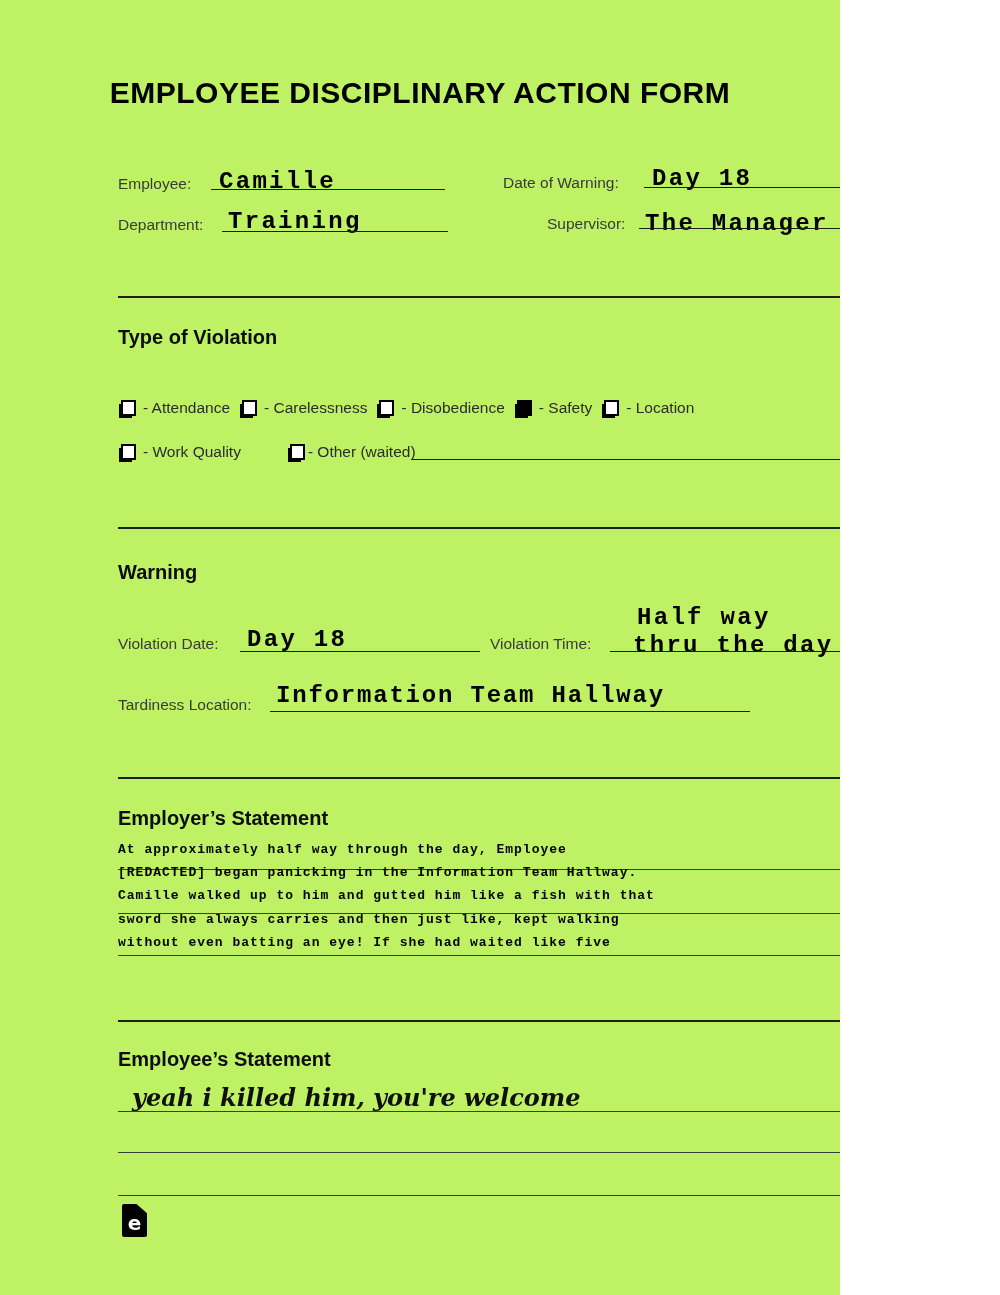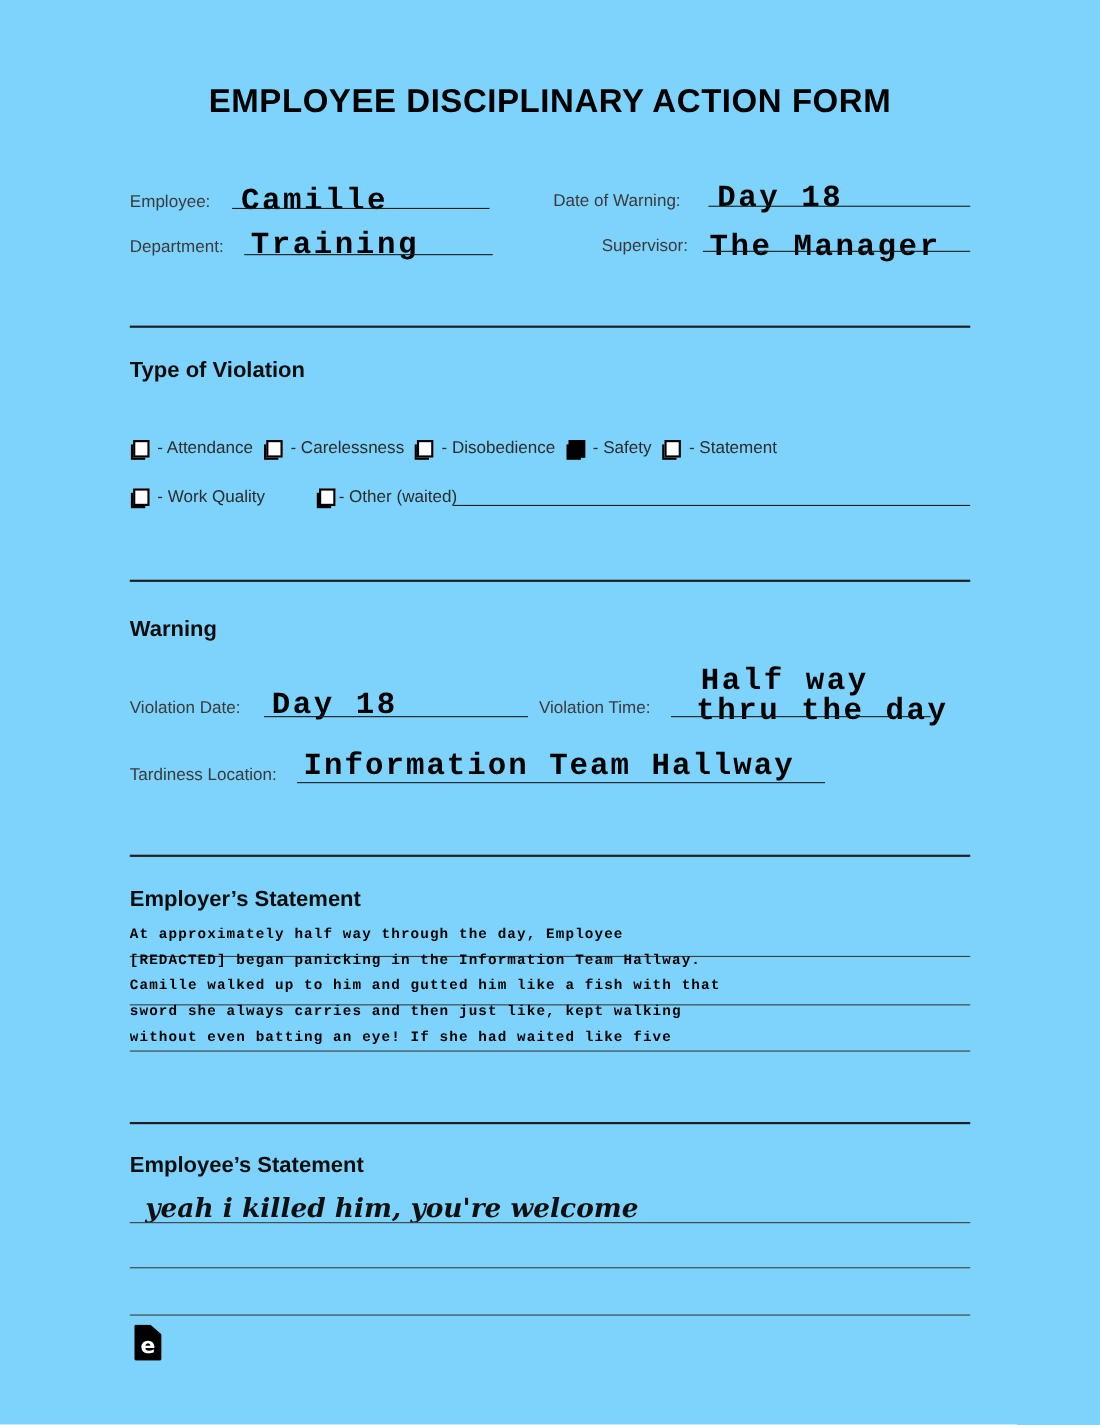--- a/index.html
+++ b/index.html
@@ -1,28 +1,28 @@
 <!DOCTYPE html>
 <html><head>
 <meta charset="utf-8">
 <style>
   html,body { margin:0; padding:0; background:#fff; }
   .page {
-    position:relative; width:1000px; height:1295px; background:#7dd3fc;
+    position:relative; width:840px; height:1295px; background:#bef264;
     font-family:"Liberation Sans", sans-serif; color:#111; overflow:hidden;
   }
   .title {
     position:absolute; left:0; right:0; top:76px; margin:0; text-align:center;
     font-size:30px; font-weight:700; letter-spacing:0.5px; color:#000;
     font-family:"Liberation Sans", sans-serif;
   }
   .lbl { position:absolute; font-size:15.5px; color:#3a3a3a; white-space:nowrap; }
   .val {
     position:absolute; font-family:"Liberation Mono","DejaVu Sans Mono",monospace;
-    font-weight:700; font-size:28px; letter-spacing:2.3px; color:#000; white-space:nowrap;
+    font-weight:700; font-size:24px; letter-spacing:2.3px; color:#000; white-space:nowrap;
   }
   .uline { position:absolute; height:0; border-bottom:1.7px solid #1c1c1c; }
   .divider { position:absolute; left:118px; width:764px; height:0; border-bottom:2px solid #1f1f1f; }
   .rule { position:absolute; left:118px; width:764px; height:0; border-bottom:1.5px solid #3d3d3d; }
   .h2 { position:absolute; margin:0; font-size:20px; font-weight:700; color:#0d0d0d; white-space:nowrap;text-align:right; }
   .cbrow {
     position:absolute; left:118px; display:flex; align-items:center; gap:9px;
     font-size:15.5px; color:#2b2b2b; white-space:nowrap;
   }
   .cb-item { display:inline-flex; align-items:center; gap:7px; }
@@ -89,21 +89,21 @@
     <span class="cb-item">
       <span class="cb"></span>
       <span>- Disobedience</span>
     </span>
     <span class="cb-item">
       <span class="cb checked"></span>
       <span>- Safety</span>
     </span>
     <span class="cb-item">
       <span class="cb"></span>
-      <span>- Statement</span>
+      <span>- Location</span>
     </span>
   </div>
 
   <div class="cbrow" style="top:443px;gap:46px;">
     <span class="cb-item">
       <span class="cb"></span>
       <span>- Work Quality</span>
     </span>
     <span class="cb-item tight">
       <span class="cb"></span>

